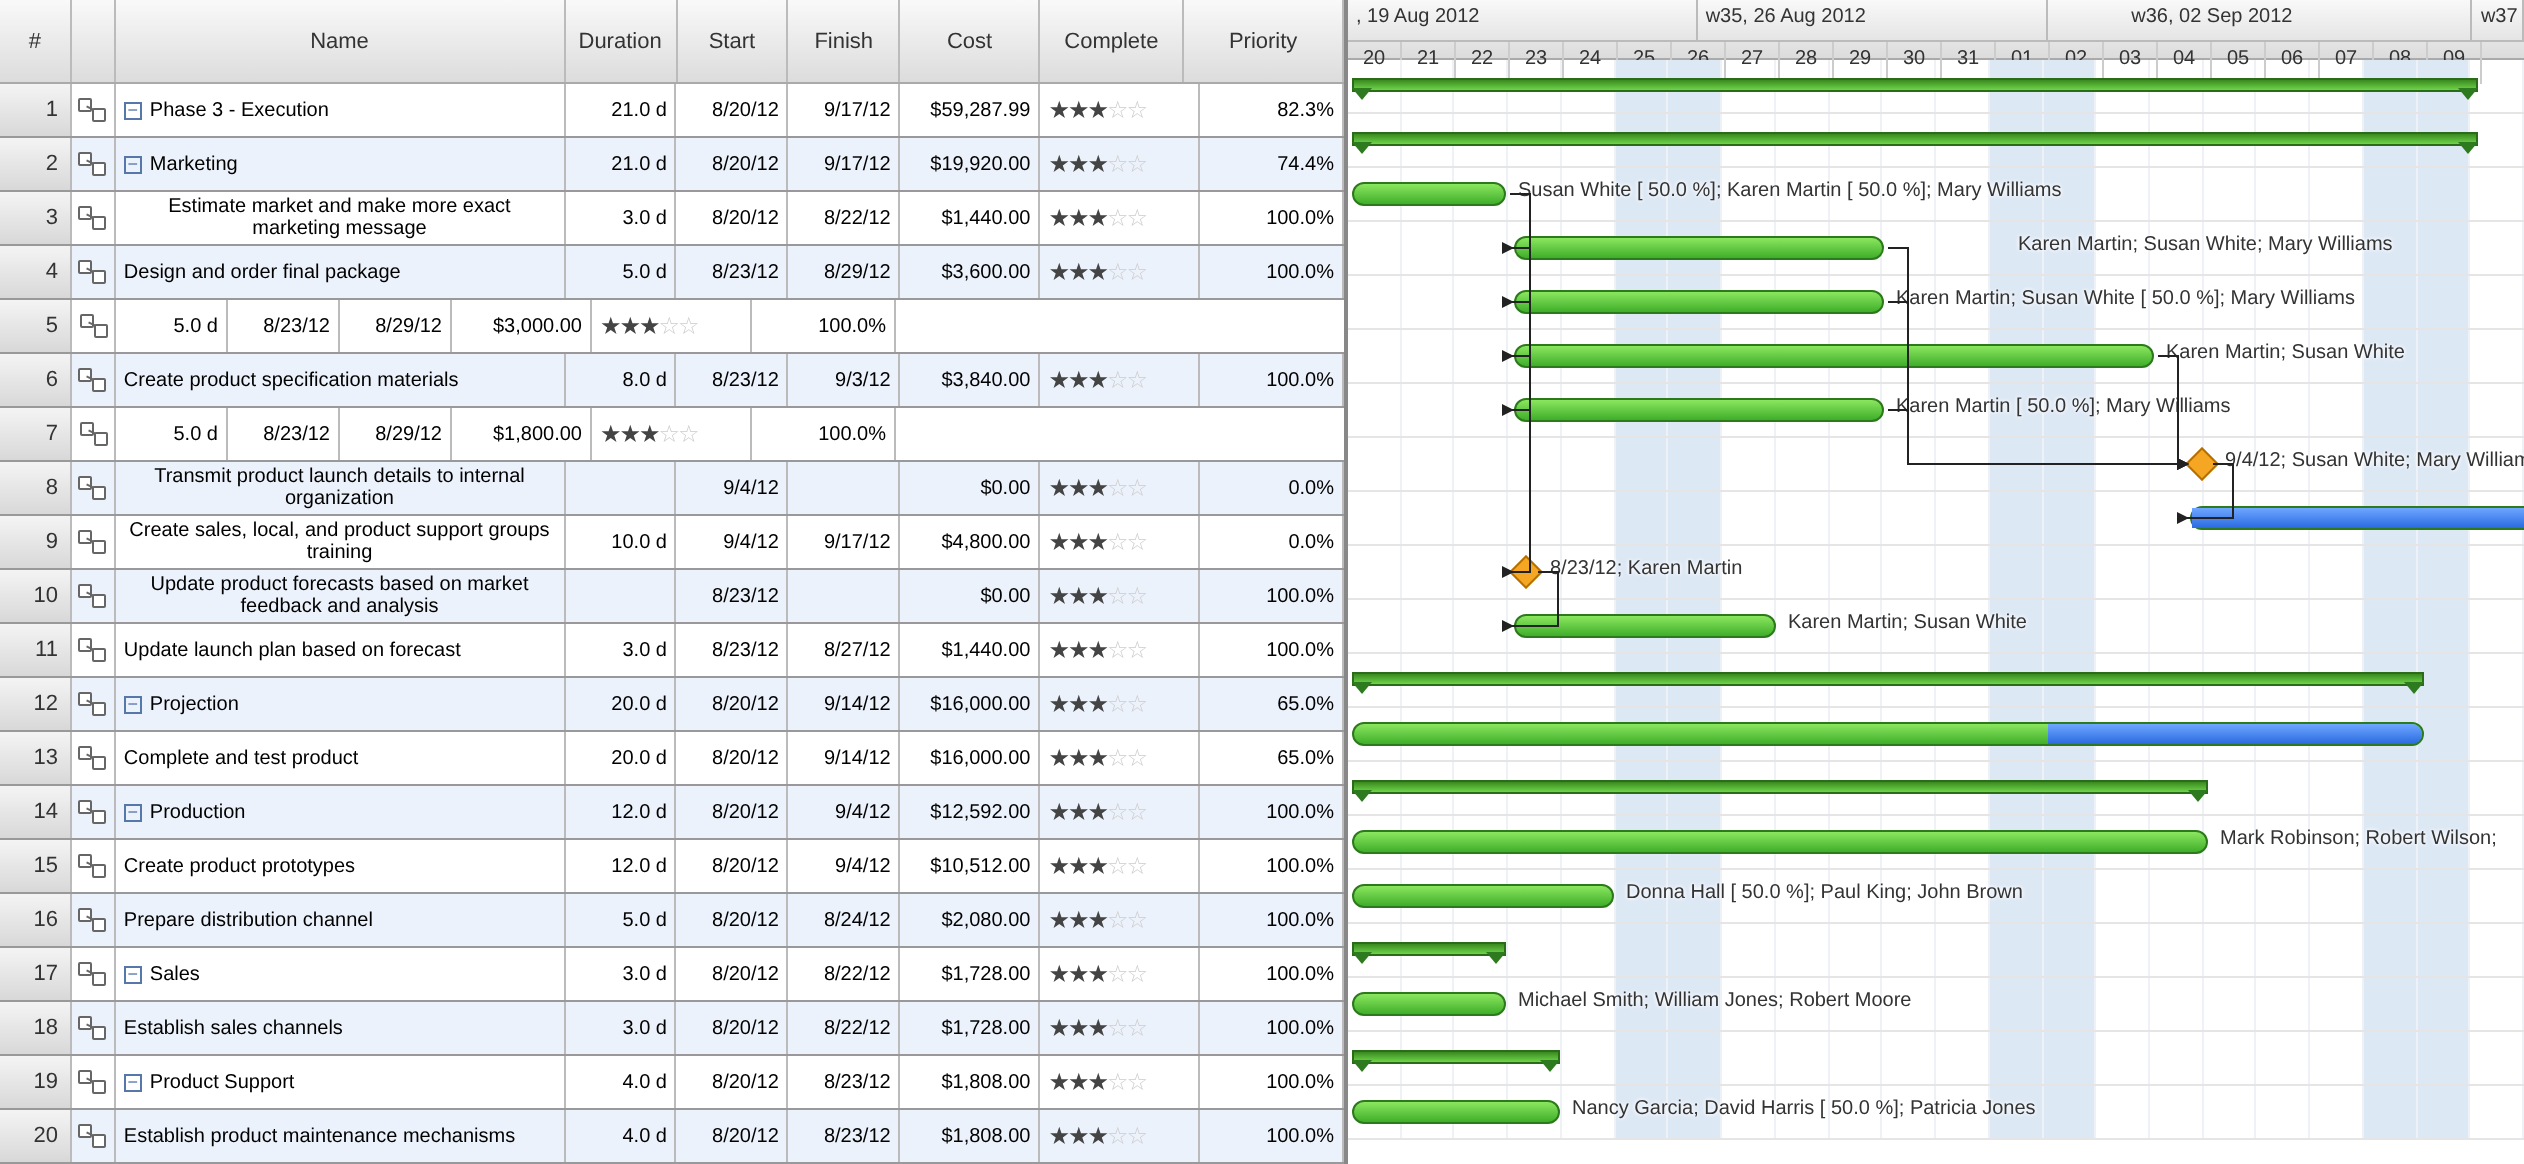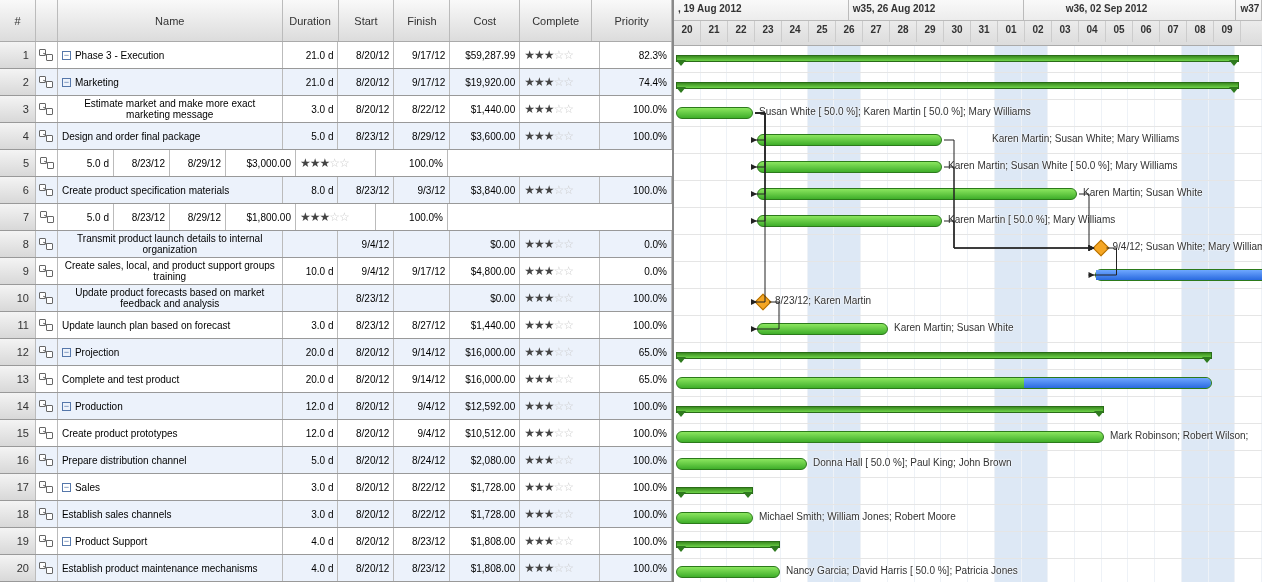--- a/index.html
+++ b/index.html
@@ -115,27 +115,26 @@
   .stars .off { color:#ccc; }
 
   
   .gantt {
     flex: 1;
     position: relative;
     overflow: hidden;
     background:#fff;
   }
   .gantt-header {
-    height: 46px;
+    height: 30px;
     background: linear-gradient(#f9f9f9,#dcdcdc);
     border-bottom: 1px solid #aaa;
     position: relative;
     font-size: 10px;
     color: #333;
-    font-weight: bold;
   }
   .gantt-header .week-row {
     height: 21px;
     display:flex;
     border-bottom:1px solid #bbb;
   }
   .gantt-header .week-cell {
     border-right:1px solid #bbb;
     padding:3px 4px 0;
     overflow:hidden;
@@ -696,21 +695,21 @@
           </div>
           <div class="gantt-row">
             <div class="bar summary" style="left: 2px; width: 563px;"></div>
           </div>
           <div class="gantt-row">
             <div class="bar task" style="left: 2px; width: 77px;"></div>
             <div class="bar-label" style="left: 85px;">Susan White [ 50.0 %]; Karen Martin [ 50.0 %]; Mary Williams</div>
           </div>
           <div class="gantt-row">
             <div class="bar task" style="left: 83px; width: 185px;"></div>
-            <div class="bar-label" style="left: 274px; padding-left: 44px;">Karen Martin; Susan White; Mary Williams</div>
+            <div class="bar-label" style="left: 291px; padding-left: 44px;">Karen Martin; Susan White; Mary Williams</div>
           </div>
           <div class="gantt-row">
             <div class="bar task" style="left: 83px; width: 185px;"></div>
             <div class="bar-label" style="left: 274px;">Karen Martin; Susan White [ 50.0 %]; Mary Williams</div>
           </div>
           <div class="gantt-row">
             <div class="bar task" style="left: 83px; width: 320px;"></div>
             <div class="bar-label" style="left: 409px;">Karen Martin; Susan White</div>
           </div>
           <div class="gantt-row">

